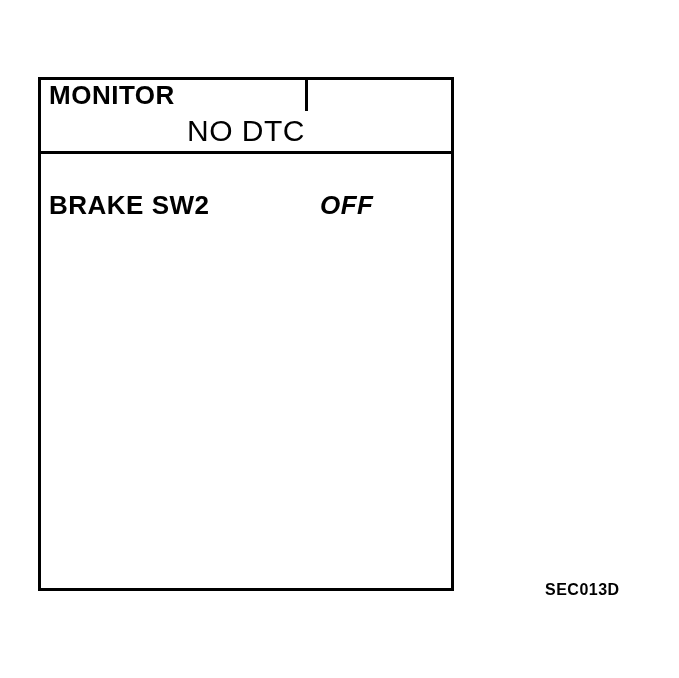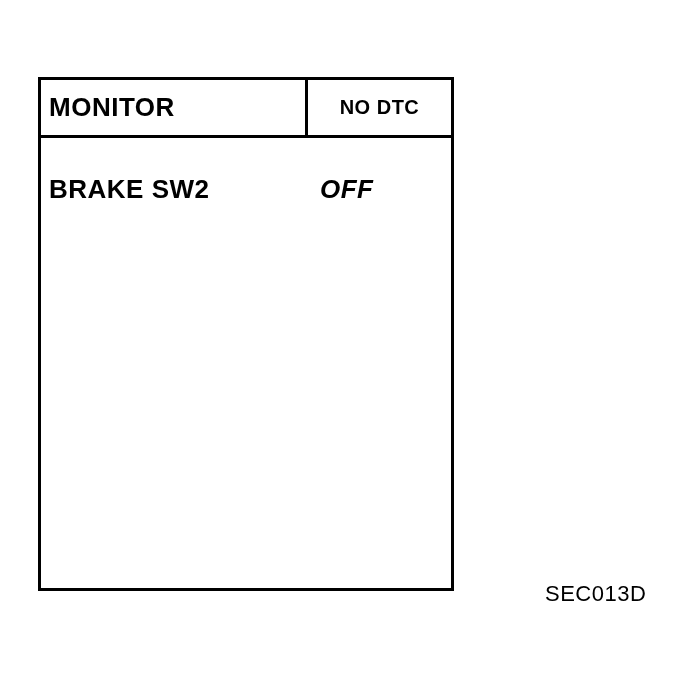--- a/index.html
+++ b/index.html
@@ -32,44 +32,44 @@
     border-bottom: 3px solid #000000;
     box-sizing: border-box;
     display: flex;
     align-items: center;
     justify-content: center;
     font-size: 26px;
     font-weight: bold;
     letter-spacing: 0.5px;
   }
   .header-row {
-    height: 58px;
+    height: 74px;
     border-bottom: 3px solid #000000;
     box-sizing: border-box;
     display: flex;
-    flex-direction: row;
+    flex-direction: column;
   }
   .header-cell-left {
     width: 267px;
     box-sizing: border-box;
     border-right: 3px solid #000000;
     display: flex;
     align-items: center;
     padding-left: 8px;
     font-size: 26px;
     font-weight: bold;
     letter-spacing: 0.5px;
   }
   .header-cell-right {
     flex: 1;
     display: flex;
     align-items: center;
     justify-content: center;
-    font-size: 20px;
-    font-weight: bold;
+    font-size: 30px;
+    font-weight: normal;
     letter-spacing: 0.5px;
   }
   .screen-body {
     flex: 1;
     position: relative;
     padding-top: 12px;
     margin-top: 19px;
   }
   .monitor-row {
     position: relative;
@@ -89,22 +89,22 @@
     position: absolute;
     left: 279px;
     top: 0;
     white-space: nowrap;
     font-style: italic;
   }
   .figure-code {
     position: absolute;
     left: 545px;
     top: 581px;
-    font-size: 22px;
-    font-weight: normal;
+    font-size: 16px;
+    font-weight: bold;
     letter-spacing: 0.5px;
     white-space: nowrap;
   }
 </style>
 </head>
 <body>
 
 <div class="device-screen">
   <div class="header-row">
     <div class="header-cell-left">

